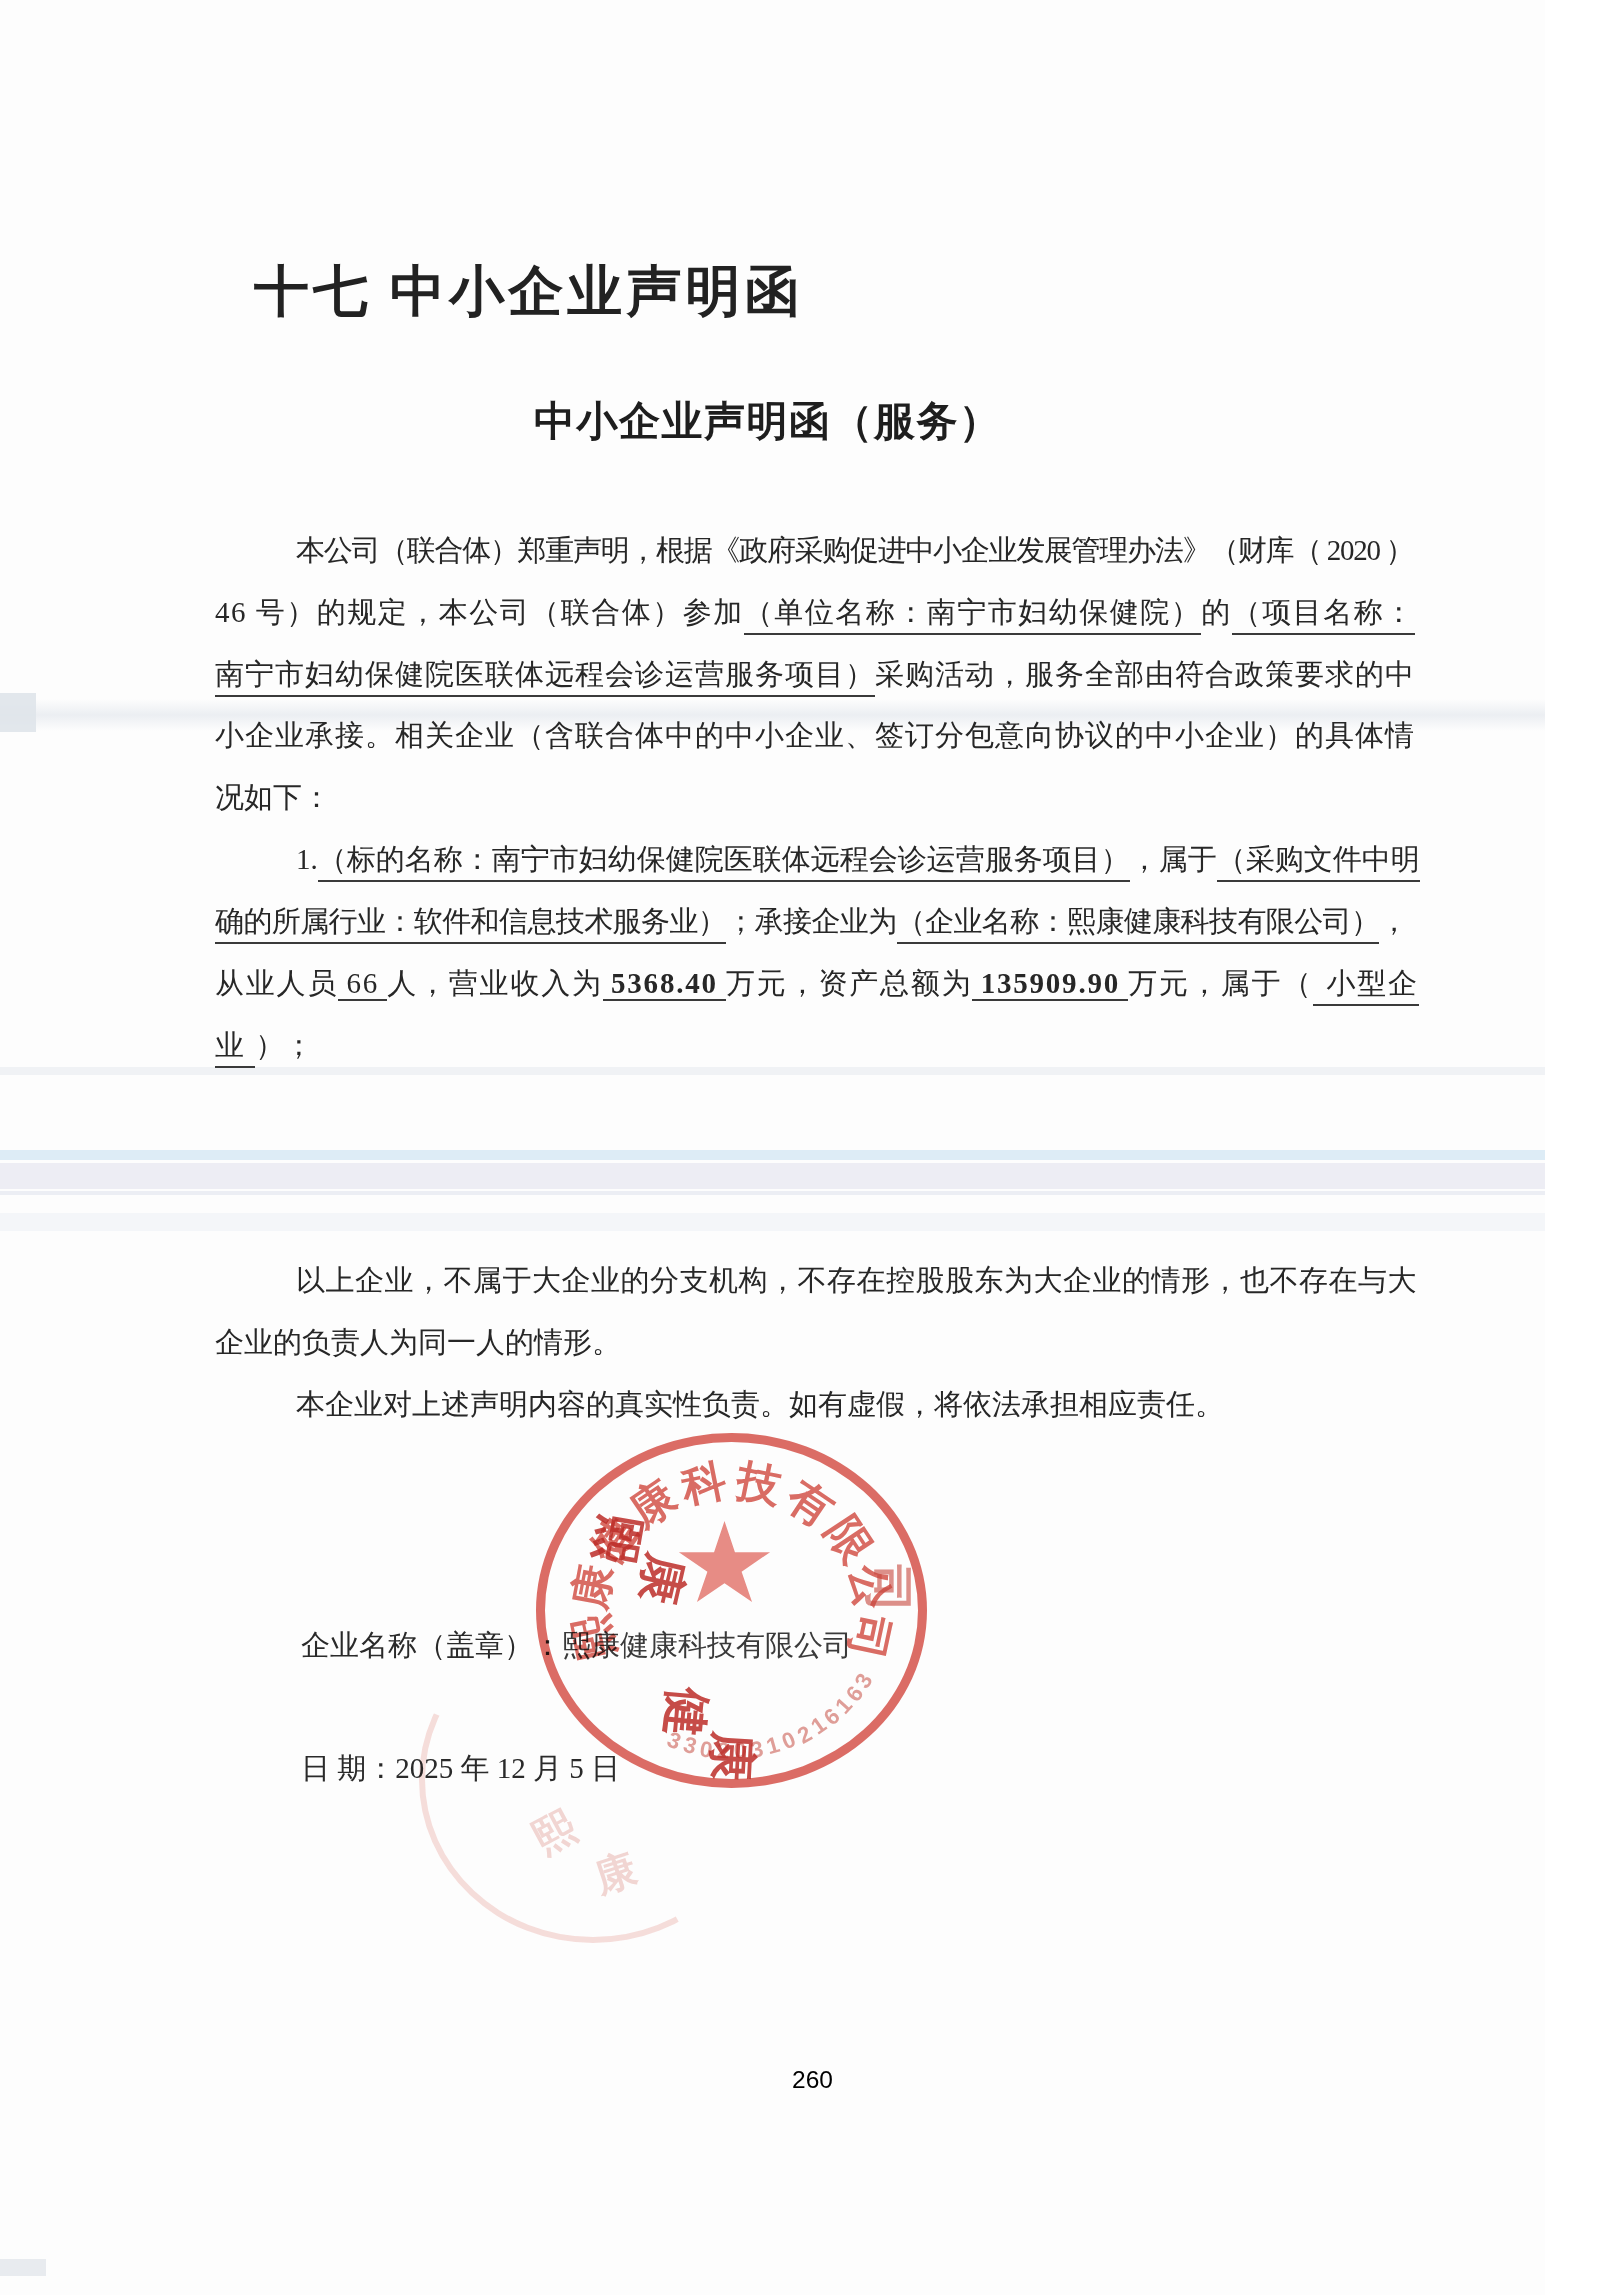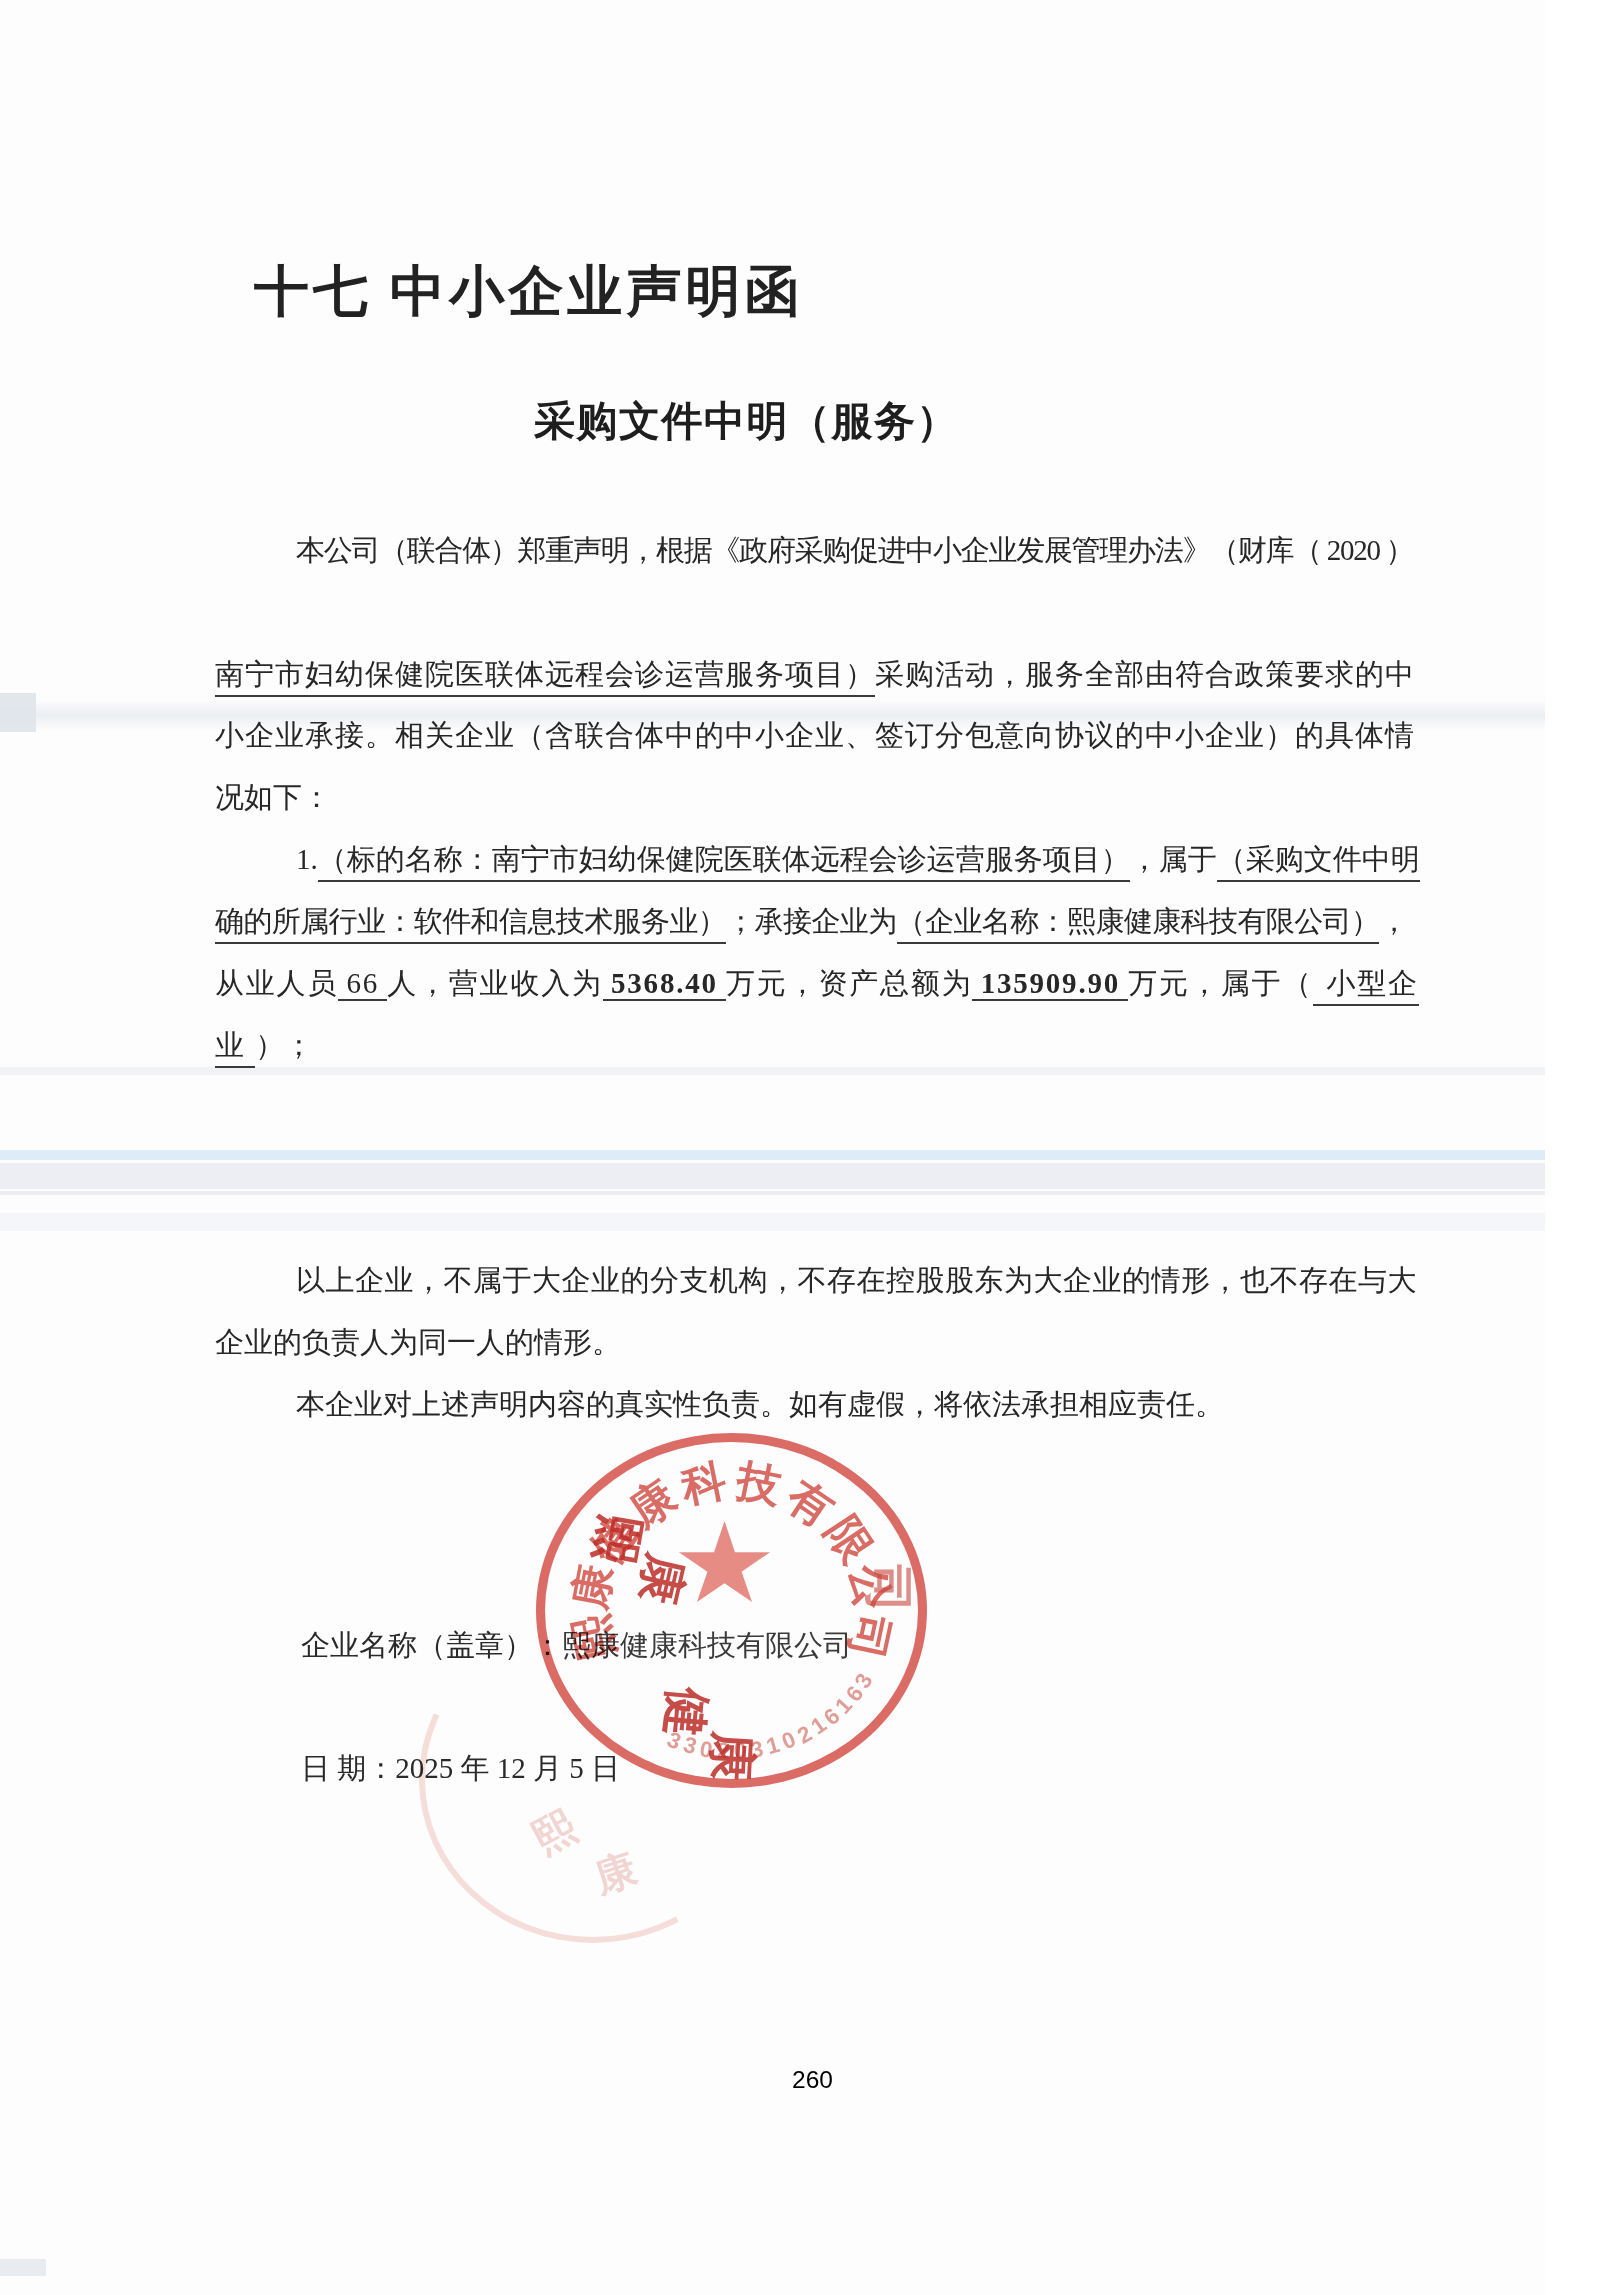--- a/index.html
+++ b/index.html
@@ -85,24 +85,25 @@
   <div class="b1R"></div>
   <div class="rsliver"></div>
   <div class="band b2"></div>
   <div class="band b3"></div>
   <div class="band b4"></div>
   <div class="band b5"></div>
   <div class="band b6"></div>
   <div class="b7"></div>
 
   <h1 class="title">十七 中小企业声明函</h1>
-  <h2 class="subtitle">采购文件中明（服务）</h2>
+  <h2 class="subtitle">中小企业声明函（服务）</h2>
 
   <div class="bl ind lsm25" style="top:532px"><span>本公司（联合体）郑重声明，根据《政府采购促进中小企业发展管理办法》（财库（ 2020 ）</span></div>
 
+  <div class="bl lsp3" style="top:594px"><span>46 号）的规定，本公司（联合体）参加</span><span class="u">（单位名称：南宁市妇幼保健院）</span><span>的</span><span class="u">（项目名称：</span></div>
 
   <div class="bl lsp2" style="top:656px"><span class="u">南宁市妇幼保健院医联体远程会诊运营服务项目）</span><span>采购活动，服务全部由符合政策要求的中</span></div>
 
   <div class="bl lsp2" style="top:717px"><span>小企业承接。相关企业（含联合体中的中小企业、签订分包意向协议的中小企业）的具体情</span></div>
 
   <div class="bl" style="top:779px"><span>况如下：</span></div>
 
   <div class="bl ind" style="top:841px"><span>1.</span><span class="u">（标的名称：南宁市妇幼保健院医联体远程会诊运营服务项目）</span><span>，属于</span><span class="u">（采购文件中明</span></div>
 
   <div class="bl lsm1" style="top:903px"><span class="u">确的所属行业：软件和信息技术服务业）</span><span>；承接企业为</span><span class="u">（企业名称：熙康健康科技有限公司）</span><span>，</span></div>

